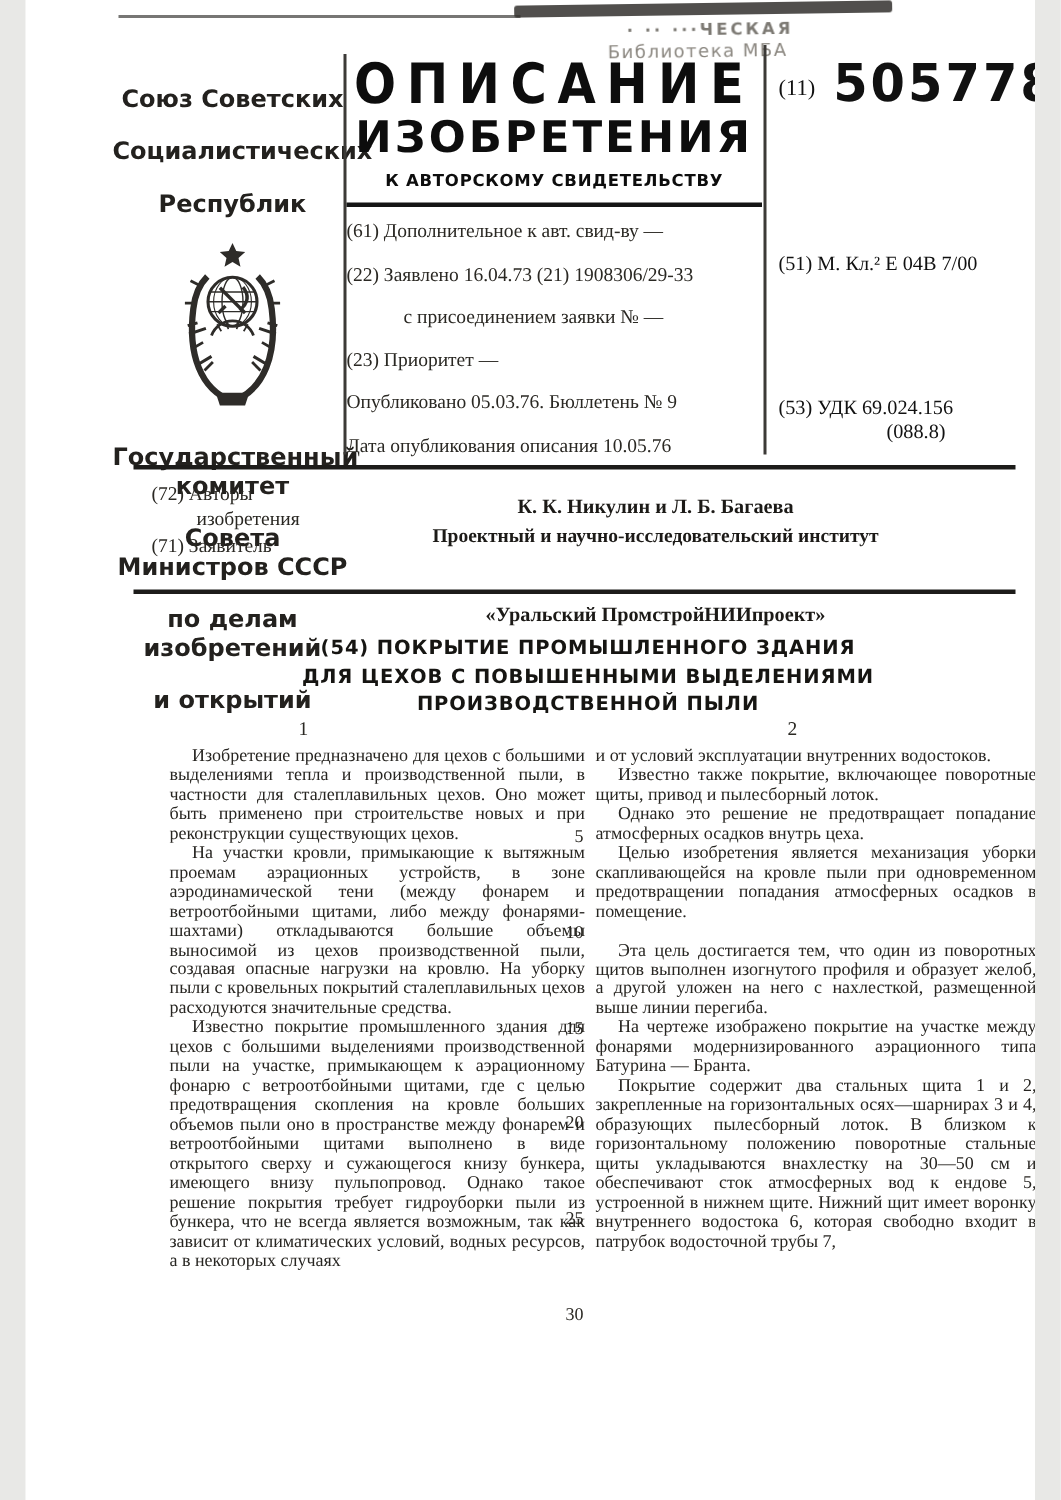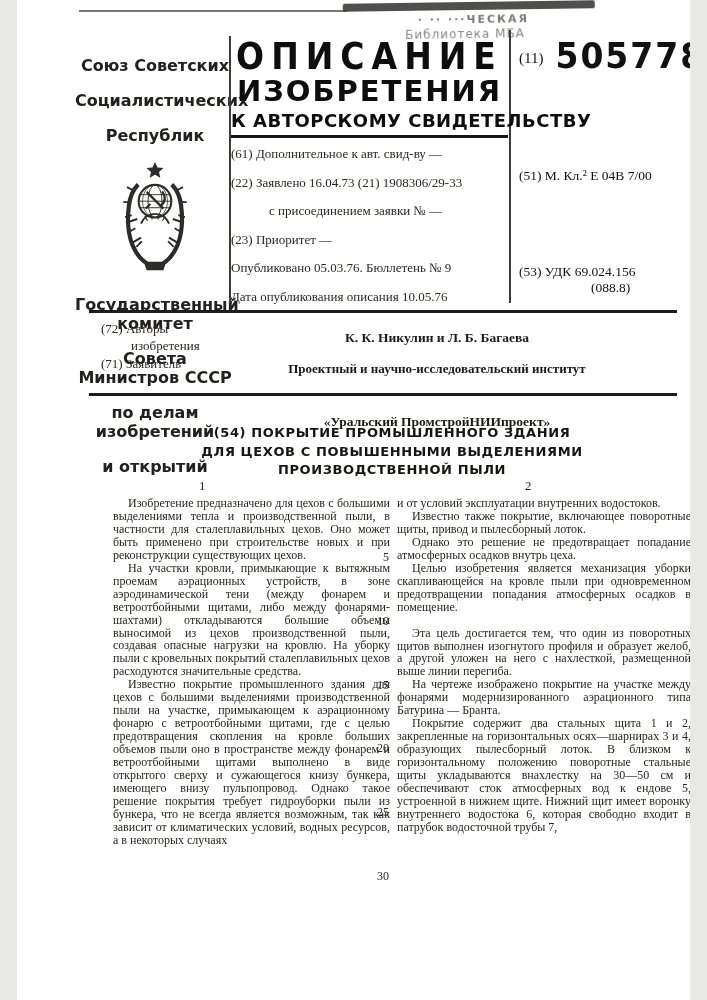--- a/index.html
+++ b/index.html
@@ -30,21 +30,21 @@
   .vline{position:absolute;width:1.5px;background:#3c3a37;}
   .vline.left{left:212px;top:36px;height:267px;}
   .vline.right{left:492px;top:30px;height:273px;}
 
   
   .h-center{position:absolute;left:214px;top:34px;width:277px;text-align:center;color:#0d0d0d;}
   .doc-t1{font-family:"DejaVu Sans",sans-serif;font-weight:bold;font-size:33px;letter-spacing:7px;
     line-height:40px;transform:scaleY(1.12);transform-origin:top;white-space:nowrap;}
   .doc-t2{font-family:"DejaVu Sans",sans-serif;font-weight:bold;font-size:29px;letter-spacing:2px;
     line-height:34px;white-space:nowrap;}
-  .doc-t3{font-family:"DejaVu Sans",sans-serif;font-weight:bold;font-size:18px;letter-spacing:.5px;
+  .doc-t3{font-family:"DejaVu Sans",sans-serif;font-weight:bold;font-size:11px;letter-spacing:.5px;
     line-height:20px;margin-top:3px;white-space:nowrap;text-align:center;}
   .doc-underline{height:3px;background:#151515;margin-top:4px;}
   .h-fields{position:absolute;left:214px;top:140px;width:280px;font-size:13px;color:#2a2823;}
   .h-fields p{margin:0;line-height:28.6px;text-align:left;white-space:nowrap;}
   .h-fields p.ind{padding-left:38px;}
 
   
   .h-right{position:absolute;left:502px;top:36px;width:200px;color:#111;}
   .pubnum{white-space:nowrap;}
   .pubnum .code{font-size:15px;}
@@ -58,21 +58,21 @@
   .hrule{position:absolute;left:72px;width:588px;height:3px;background:#1d1c1a;}
   .hrule.r1{top:310px;}
   .hrule.r2{top:393px;}
 
   
   .auth-labels{position:absolute;left:84px;top:321px;font-size:13px;line-height:16.5px;color:#2a2823;}
   .auth-labels .l2{padding-left:30px;}
   .auth-labels .l3{margin-top:2px;}
   .auth-center{position:absolute;left:180px;top:330px;width:480px;text-align:center;color:#1c1a17;}
   .auth-names{font-weight:bold;font-size:13.5px;line-height:16px;}
-  .applicant1{font-size:13px;line-height:16px;margin-top:15px;font-weight:bold;}
+  .applicant1{font-size:13px;line-height:16px;margin-top:3px;font-weight:bold;}
   .applicant2{font-weight:bold;font-size:13.5px;line-height:16px;margin-top:37px;}
 
   
   .title54{position:absolute;left:75px;top:424px;width:600px;text-align:center;
     font-family:"DejaVu Sans",sans-serif;font-weight:bold;font-size:13px;
     letter-spacing:.6px;line-height:18.5px;color:#161512;}
 
   
   .colnum{position:absolute;top:478px;font-size:13px;color:#2a2823;}
   .colnum.c1{left:182px;}

